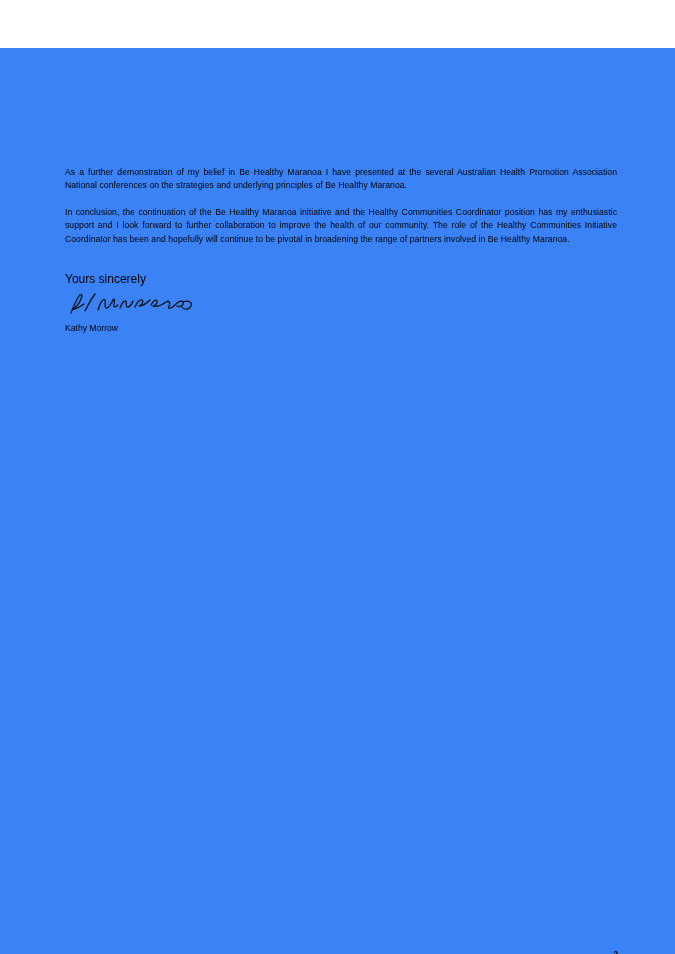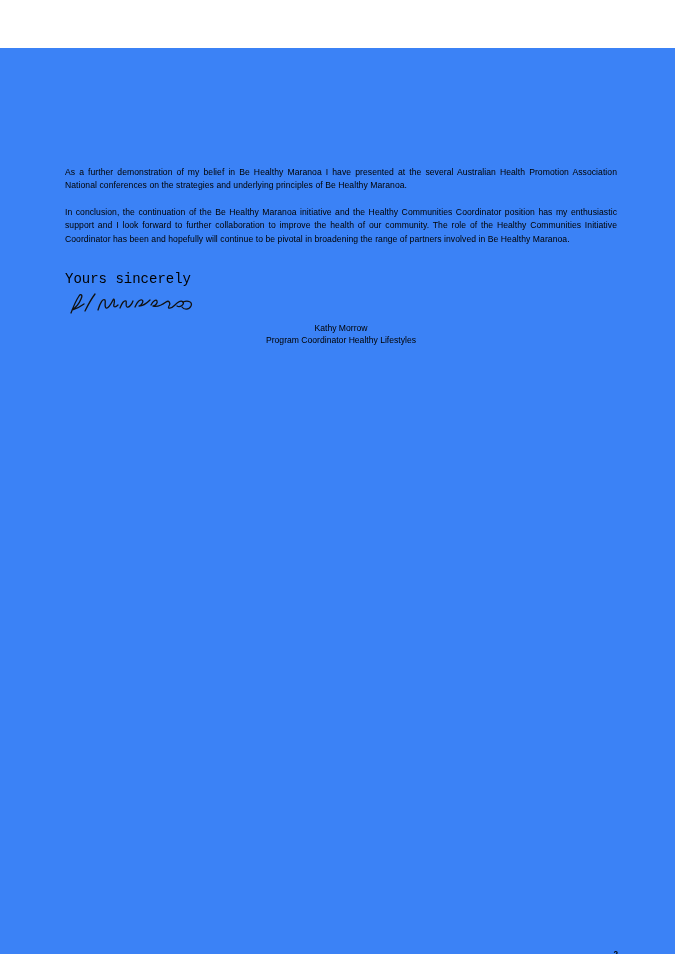--- a/index.html
+++ b/index.html
@@ -27,38 +27,36 @@
     width: 552px;
   }
   .para {
     font-size: 8.6px;
     line-height: 13.4px;
     text-align: justify;
     margin: 0 0 13px 0;
     letter-spacing: 0.06px;
   }
   .salutation {
-    font-size: 14px;
+    font-size: 12px;
     line-height: 13.4px;
     margin: 27px 0 0 0;
-    font-family: Liberation Mono, monospace;
   }
   .signature {
     margin: 5px 0 2px 0;
     height: 30px;
     width: 160px;
   }
   .sig-block {
     font-size: 8.6px;
     line-height: 11.6px;
     margin: 0;
   }
   .sig-line {
     display: block;
-    text-align: center;
   }
   .page-number {
     position: absolute;
     right: 57px;
     bottom: 43px;
     font-size: 8.2px;
     font-weight: bold;
   }
 </style>
 </head>
@@ -83,20 +81,19 @@
           <path d="M55 17 C57 12, 59 9, 61 10 C62 11, 60 15, 62 16 C64 17, 67 13, 68 10"></path>
           <path d="M70 16 C72 11, 75 8, 77 9 C79 10, 77 14, 74 15 C78 15, 82 12, 85 9"></path>
           <path d="M86 14 C88 10, 91 8, 92 10 C93 12, 90 15, 88 15 C92 16, 97 14, 101 11 C104 9, 106 12, 104 15 C102 18, 106 18, 110 14 C113 11, 116 9, 118 11 C120 13, 115 17, 112 15"></path>
           <path d="M118 11 C123 9, 128 11, 126 15 C124 19, 119 19, 117 16"></path>
         </g>
       </svg>
     </div>
 
     <p class="sig-block">
       <span class="sig-line">Kathy Morrow</span>
-      <span class="sig-line">Program Coordinator Healthy Lifestyles</span>
     </p>
 
   </div>
 
   <div class="page-number">2</div>
 
 </div>
 
 </body></html>

